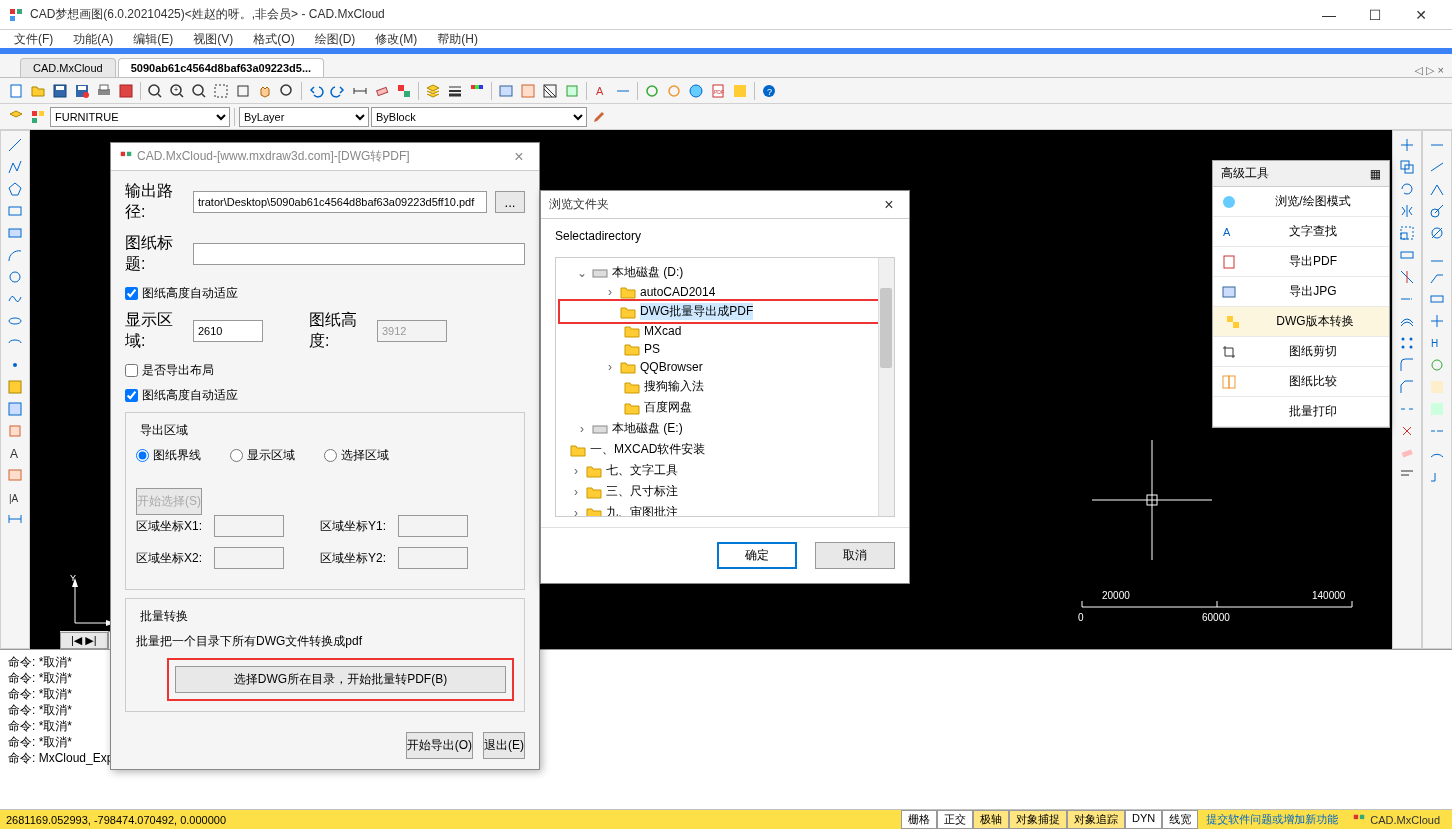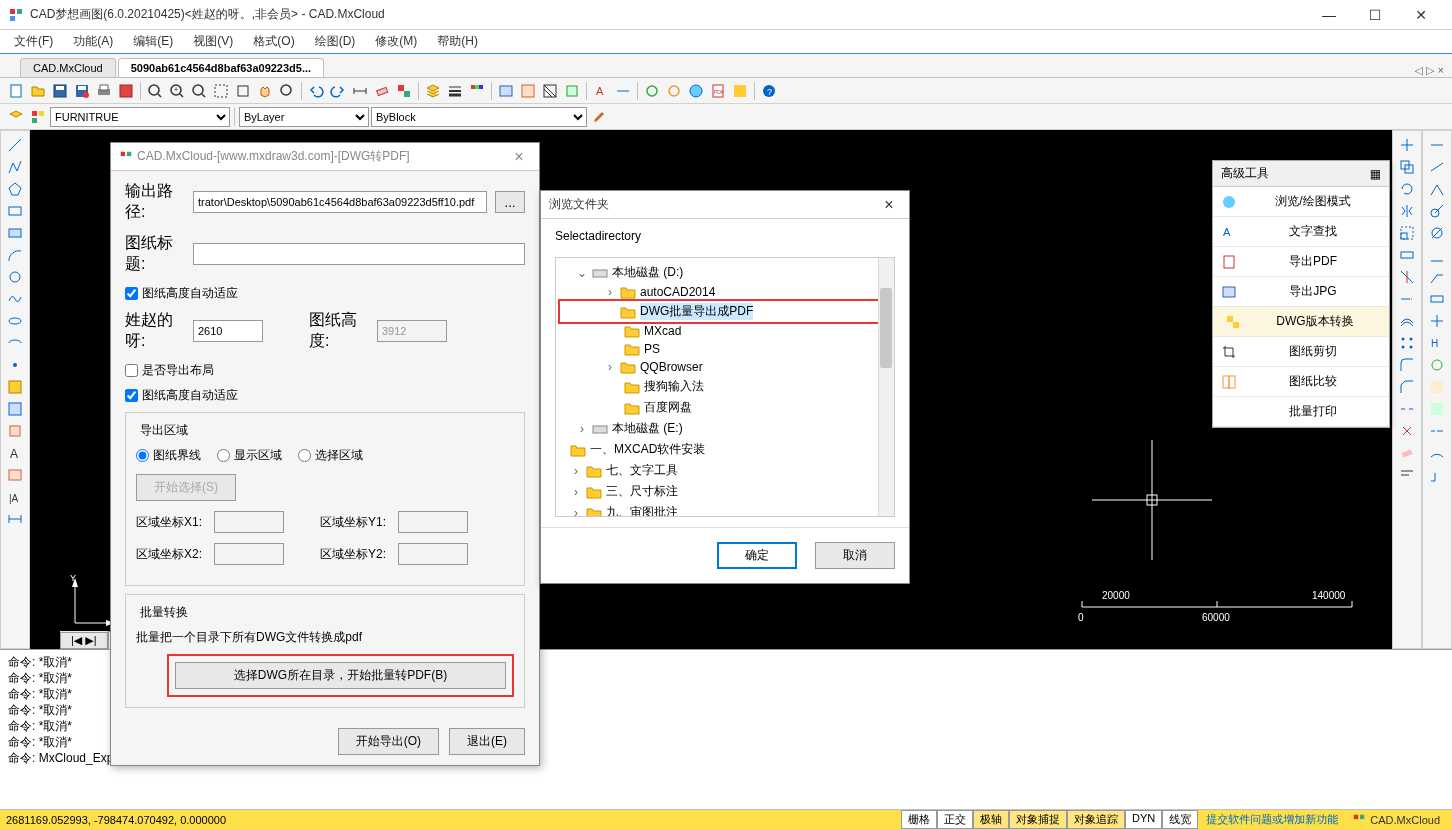--- a/index.html
+++ b/index.html
@@ -2,21 +2,21 @@
 <html><head>
 <meta charset="utf-8">
 <style>
 * { box-sizing: border-box; margin: 0; padding: 0; font-family: "Microsoft YaHei", "SimSun", Arial, sans-serif; }
 body { width: 1452px; height: 829px; background: #f0f0f0; overflow: hidden; position: relative; font-size: 12px; }
 .titlebar { height: 30px; background: #fff; border-bottom: 1px solid #d0d0d0; display: flex; align-items: center; padding: 0 8px; }
 .titlebar .app-icon { width: 16px; height: 16px; margin-right: 6px; display: inline-flex; }
 .titlebar-text { flex: 1; color: #333; font-size: 12px; }
 .win-controls { display: flex; gap: 0; }
 .win-btn { width: 46px; height: 30px; display: flex; align-items: center; justify-content: center; color: #333; font-size: 14px; }
-.menubar { height: 24px; background: #fff; border-bottom: 1px solid #3b82f6; display: flex; align-items: center; padding: 0 10px; gap: 12px; }
+.menubar { height: 24px; background: #fff; border-bottom: 6px solid #3b82f6; display: flex; align-items: center; padding: 0 10px; gap: 12px; }
 .menubar span { color: #333; font-size: 12px; padding: 2px 4px; }
 .tabbar { height: 24px; background: #f5f5f5; border-bottom: 1px solid #c0c0c0; display: flex; align-items: flex-end; padding-left: 20px; }
 .tab { padding: 3px 12px; border: 1px solid #c0c0c0; border-bottom: none; margin-right: 2px; background: #e8e8e8; font-size: 11px; border-radius: 4px 4px 0 0; }
 .tab.active { background: #fff; font-weight: bold; }
 .tabbar-right { margin-left: auto; margin-right: 8px; font-size: 11px; color: #666; }
 .toolbar1, .toolbar2 { height: 26px; background: #f5f5f5; border-bottom: 1px solid #d0d0d0; display: flex; align-items: center; padding: 0 6px; gap: 2px; }
 .tb-btn { width: 20px; height: 20px; display: inline-flex; align-items: center; justify-content: center; border: 1px solid transparent; }
 .tb-sep { width: 1px; height: 18px; background: #c0c0c0; margin: 0 2px; }
 .tb-select { height: 20px; font-size: 11px; border: 1px solid #999; background: #fff; }
 .main-area { position: absolute; top: 130px; left: 0; right: 0; bottom: 180px; display: flex; }
@@ -52,23 +52,23 @@
 .dlg-close { margin-left: auto; color: #888; font-size: 16px; width: 24px; text-align: center; }
 .dlg-body { padding: 10px 14px; }
 .dlg-row { display: flex; align-items: center; margin-bottom: 10px; gap: 8px; }
 .dlg-label { width: 60px; font-size: 16px; }
 .dlg-input { flex: 1; height: 22px; border: 1px solid #999; padding: 0 4px; font-size: 11px; }
 .dlg-input-sm { width: 70px; height: 22px; border: 1px solid #999; padding: 0 4px; font-size: 11px; }
 .dlg-btn-sm { width: 30px; height: 22px; border: 1px solid #999; background: #e8e8e8; display: flex; align-items: center; justify-content: center; }
 .dlg-check { display: flex; gap: 4px; font-size: 12px; margin-bottom: 8px; }
 .dlg-group { border: 1px solid #ccc; padding: 10px; margin-top: 8px; }
 .dlg-group-title { font-size: 12px; margin-top: -18px; margin-bottom: 8px; background: #f5f5f5; display: inline-block; padding: 0 4px; }
-.dlg-radio-row { display: flex; gap: 16px; margin-bottom: 10px; }
+.dlg-radio-row { display: flex; gap: 29px; margin-bottom: 24px; }
 .dlg-radio { display: flex; align-items: center; gap: 4px; font-size: 12px; }
-.dlg-btn { padding: 4px 17px; border: 1px solid #999; background: #e8e8e8; font-size: 12px; }
+.dlg-btn { padding: 4px 0; border: 1px solid #999; background: #e8e8e8; font-size: 12px; }
 .dlg-btn.disabled { color: #aaa; }
 .dlg-footer { display: flex; justify-content: flex-end; gap: 10px; padding: 10px 14px; }
 .red-box { border: 2px solid #e33; padding: 6px; margin-left: 31px; }
 
 .dlg2 { left: 540px; top: 190px; width: 370px; background: #fff; z-index: 20; }
 .dlg2 .dlg-titlebar { background: #fff; color: #333; }
 .tree { border: 1px solid #ccc; height: 260px; overflow: auto; padding: 4px; background: #fff; font-size: 12px; position: relative; }
 .tree-item { display: flex; align-items: center; gap: 4px; padding: 2px 0; }
 .tree-chevron { width: 12px; text-align: center; color: #666; }
 .tree-icon { width: 16px; height: 14px; display: inline-flex; }
@@ -741,21 +741,21 @@
     </div>
     <div class="dlg-row">
       <span class="dlg-label">图纸标题:</span>
       <input class="dlg-input" value="" style="">
     </div>
     <label class="dlg-check">
         <input type="checkbox" checked="" style="">
         <span>图纸高度自动适应</span>
       </label>
     <div class="dlg-row">
-      <span class="dlg-label">姓赵的呀:</span>
+      <span class="dlg-label">显示区域:</span>
       <input class="dlg-input-sm" value="2610" style="">
       <span style="width:30px"></span>
       <span class="dlg-label">图纸高度:</span>
       <input class="dlg-input-sm" style="color: rgb(153, 153, 153);" disabled="" value="3912">
     </div>
     <label class="dlg-check">
         <input type="checkbox" style="">
         <span>是否导出布局</span>
       </label>
     <label class="dlg-check">
@@ -773,21 +773,21 @@
         <label class="dlg-radio">
             <input type="radio" name="r" style="">
             <span>显示区域</span>
           </label>
         <label class="dlg-radio">
             <input type="radio" name="r" style="">
             <span>选择区域</span>
           </label>
       </div>
       <button class="dlg-btn disabled">开始选择(S)</button>
-      <div class="dlg-row" style="margin-top:10px">
+      <div class="dlg-row" style="">
         <span style="width:70px">区域坐标X1:</span>
         <input class="dlg-input-sm" disabled="" style="">
         <span style="width:20px"></span>
         <span style="width:70px">区域坐标Y1:</span>
         <input class="dlg-input-sm" disabled="" style="">
       </div>
       <div class="dlg-row">
         <span style="width:70px">区域坐标X2:</span>
         <input class="dlg-input-sm" disabled="" style="">
         <span style="width:20px"></span>

